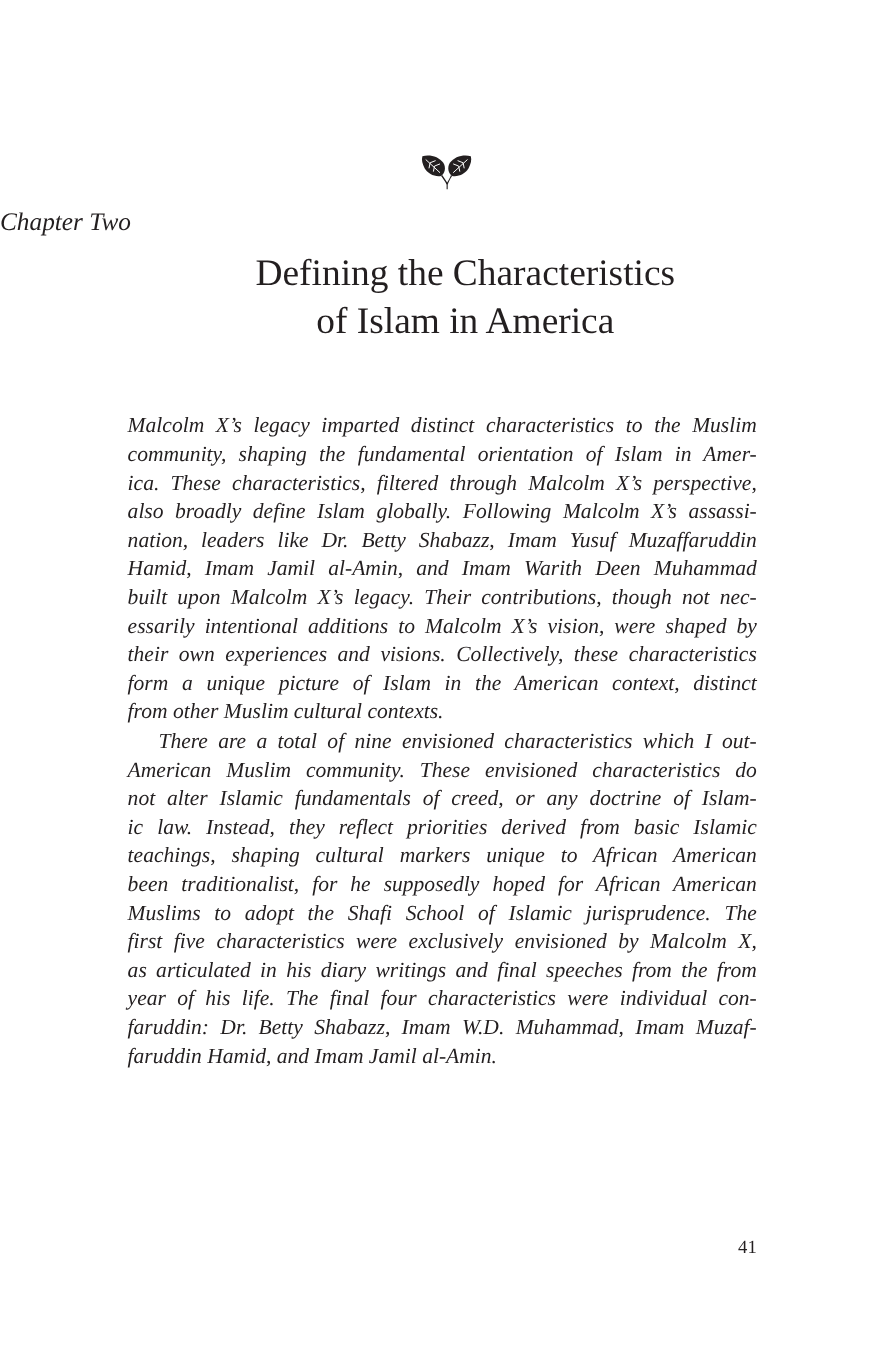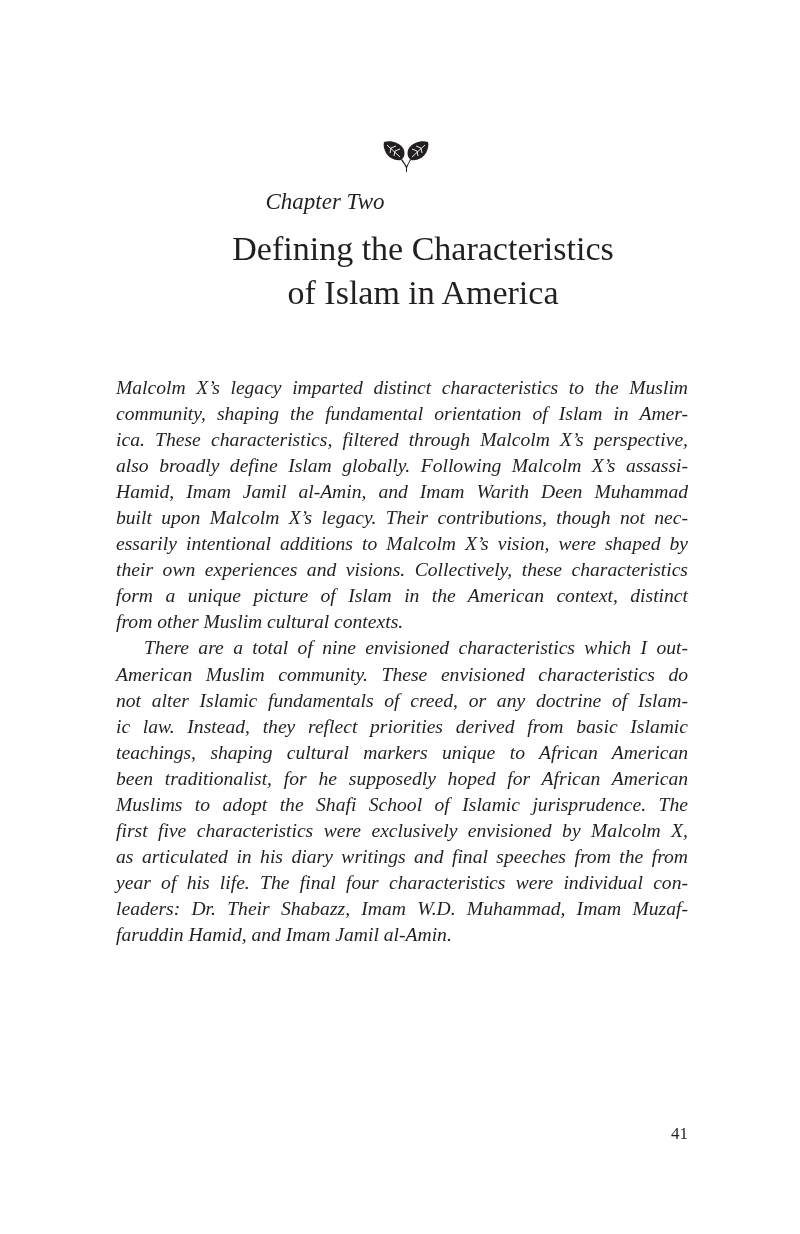--- a/index.html
+++ b/index.html
@@ -20,21 +20,20 @@
       left: 381px;
       top: 139px;
       width: 50px;
       height: 34px;
     }
     .chapter-label {
       position: absolute;
       left: 0;
       width: 650px;
       top: 187px;
-      text-align: center;
       font-style: italic;
       font-size: 23px;
       line-height: 30px;
     }
     .chapter-title {
       position: absolute;
       left: 0;
       width: 800px;
       top: 227px;
       text-align: center;
@@ -106,36 +105,37 @@
   <span>Defining the Characteristics</span>
   <span>of Islam in America</span>
 </h1>
 
 <div class="body-text">
   <div>
     <span class="line">Malcolm X’s legacy imparted distinct characteristics to the Muslim</span>
     <span class="line">community, shaping the fundamental orientation of Islam in Amer-</span>
     <span class="line">ica. These characteristics, filtered through Malcolm X’s perspective,</span>
     <span class="line">also broadly define Islam globally. Following Malcolm X’s assassi-</span>
+    <span class="line">nation, leaders like Dr. Betty Shabazz, Imam Yusuf Muzaffaruddin</span>
     <span class="line">Hamid, Imam Jamil al-Amin, and Imam Warith Deen Muhammad</span>
     <span class="line">built upon Malcolm X’s legacy. Their contributions, though not nec-</span>
     <span class="line">essarily intentional additions to Malcolm X’s vision, were shaped by</span>
     <span class="line">their own experiences and visions. Collectively, these characteristics</span>
     <span class="line">form a unique picture of Islam in the American context, distinct</span>
     <span class="line last">from other Muslim cultural contexts.</span>
   </div>
   <div>
     <span class="line indent">There are a total of nine envisioned characteristics which I out-</span>
     <span class="line">American Muslim community. These envisioned characteristics do</span>
     <span class="line">not alter Islamic fundamentals of creed, or any doctrine of Islam-</span>
     <span class="line">ic law. Instead, they reflect priorities derived from basic Islamic</span>
     <span class="line">teachings, shaping cultural markers unique to African American</span>
     <span class="line">been traditionalist, for he supposedly hoped for African American</span>
     <span class="line">Muslims to adopt the Shafi School of Islamic jurisprudence. The</span>
     <span class="line">first five characteristics were exclusively envisioned by Malcolm X,</span>
     <span class="line">as articulated in his diary writings and final speeches from the from</span>
     <span class="line">year of his life. The final four characteristics were individual con-</span>
-    <span class="line">leaders: Dr. Their Shabazz, Imam W.D. Muhammad, Imam Muzaf-</span>
+    <span class="line">faruddin: Dr. Betty Shabazz, Imam W.D. Muhammad, Imam Muzaf-</span>
     <span class="line last">faruddin Hamid, and Imam Jamil al-Amin.</span>
   </div>
 </div>
 
 <div class="page-number">41</div>
 
 </body></html>

